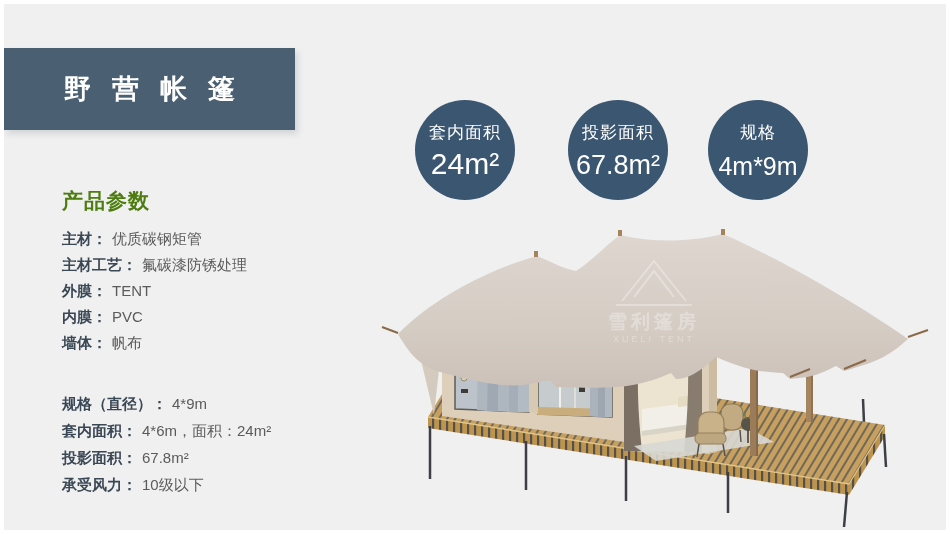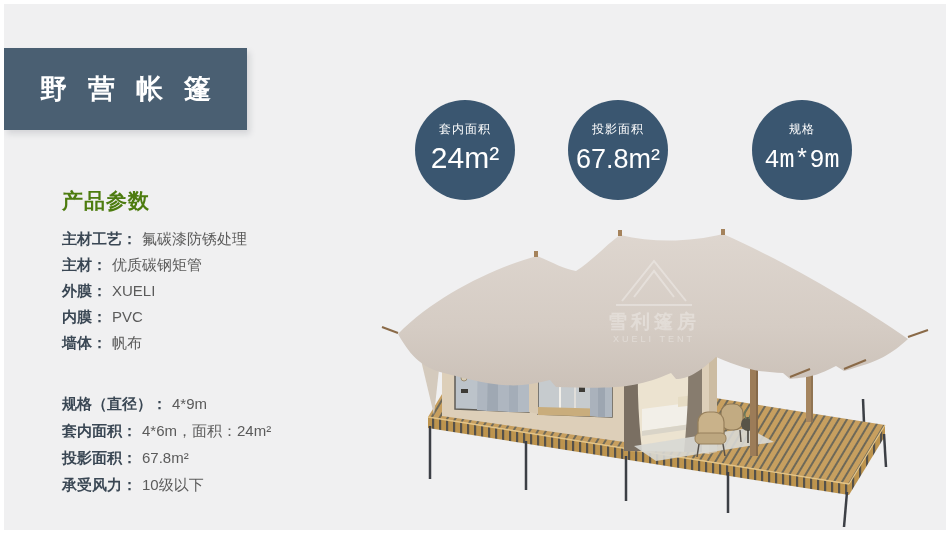--- a/index.html
+++ b/index.html
@@ -6,40 +6,40 @@
   body{
     width:950px;height:534px;position:relative;background:#ffffff;
     font-family:"Liberation Sans","DejaVu Sans",sans-serif;overflow:hidden;
   }
   .canvas{
     position:absolute;left:4px;top:4px;right:4px;bottom:4px;
     background:#f0f0f1;overflow:hidden;
   }
   
   .title-box{
-    position:absolute;left:0;top:44px;width:243px;height:82px;
+    position:absolute;left:0;top:44px;width:291px;height:82px;
     background:#4a5f72;box-shadow:3px 4px 6px rgba(60,70,80,0.15);
     display:flex;align-items:center;justify-content:center;
   }
   .title-box .title-text{
     color:#ffffff;font-size:27px;font-weight:bold;
     letter-spacing:21px;padding-left:21px;white-space:nowrap;
   }
   
   .badge{
     position:absolute;width:100px;height:100px;border-radius:50%;
     background:#3a5670;color:#ffffff;text-align:center;top:96px;
   }
-  .badge .b-label{margin-top:21px;font-size:12px;letter-spacing:1px;}
+  .badge .b-label{margin-top:21px;font-size:17px;letter-spacing:1px;}
   .badge .b-value{font-size:30px;margin-top:3px;letter-spacing:0;}
   .badge.b2 .b-value{font-size:27px;margin-top:6px;}
   .badge.b3 .b-value{font-size:25px;margin-top:8px;text-align:center;}
   .badge.b1{left:411px;}
   .badge.b2{left:564px;}
-  .badge.b3{left:748px;font-family:Liberation Mono, monospace;}
+  .badge.b3{left:704px;}
   
   .section{position:absolute;left:58px;}
   .section h2{
     margin:0 0 11px 0;font-size:21px;font-weight:bold;color:#4d7c0f;
     letter-spacing:1px;
   }
   .sec-product{top:183px;}
   .sec-spec{top:386px;}
   .param-row{font-size:15px;line-height:26px;white-space:nowrap;color:#5b5b5b;}
   .sec-spec .param-row{line-height:27px;}
@@ -65,27 +65,27 @@
     <div class="b-value">67.8m²</div>
   </div>
   <div class="badge b3">
     <div class="b-label">规格</div>
     <div class="b-value">4m*9m</div>
   </div>
 
   <div class="section sec-product">
     <h2>产品参数</h2>
     <div class="param-row">
+      <span class="lbl">主材：</span><span class="val">优质碳钢矩管</span>
+    </div>
+    <div class="param-row">
       <span class="lbl">主材工艺：</span><span class="val">氟碳漆防锈处理</span>
     </div>
     <div class="param-row">
-      <span class="lbl">主材：</span><span class="val">优质碳钢矩管</span>
-    </div>
-    <div class="param-row">
-      <span class="lbl">外膜：</span><span class="val">XUELI</span>
+      <span class="lbl">外膜：</span><span class="val">TENT</span>
     </div>
     <div class="param-row">
       <span class="lbl">内膜：</span><span class="val">PVC</span>
     </div>
     <div class="param-row">
       <span class="lbl">墙体：</span><span class="val">帆布</span>
     </div>
   </div>
 
   <div class="section sec-spec">

